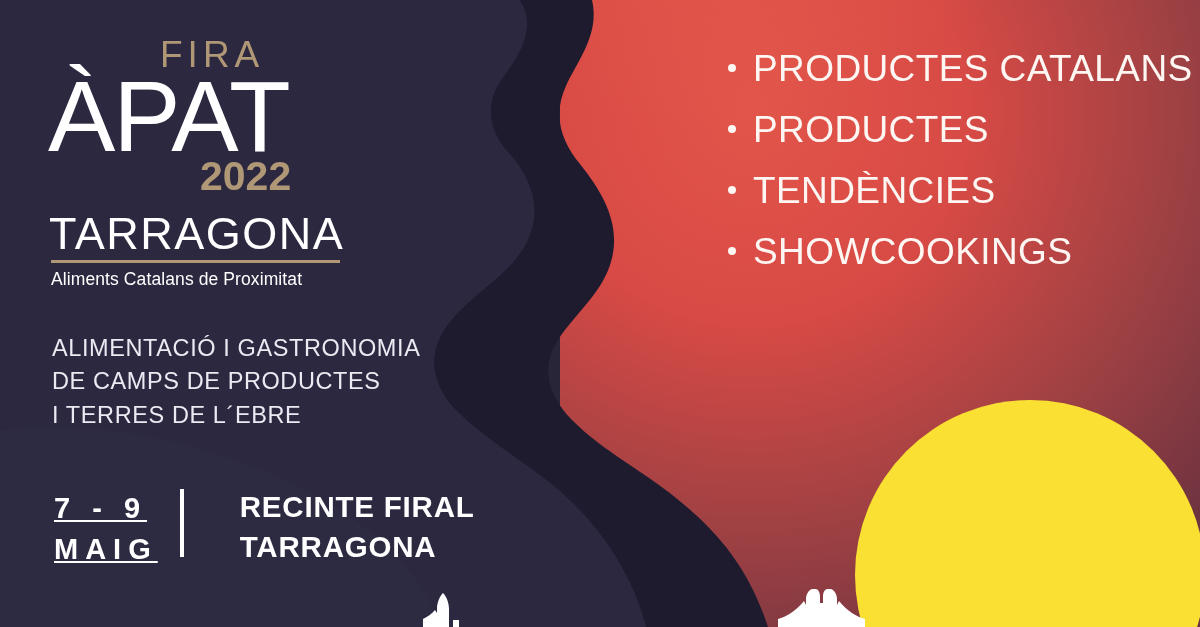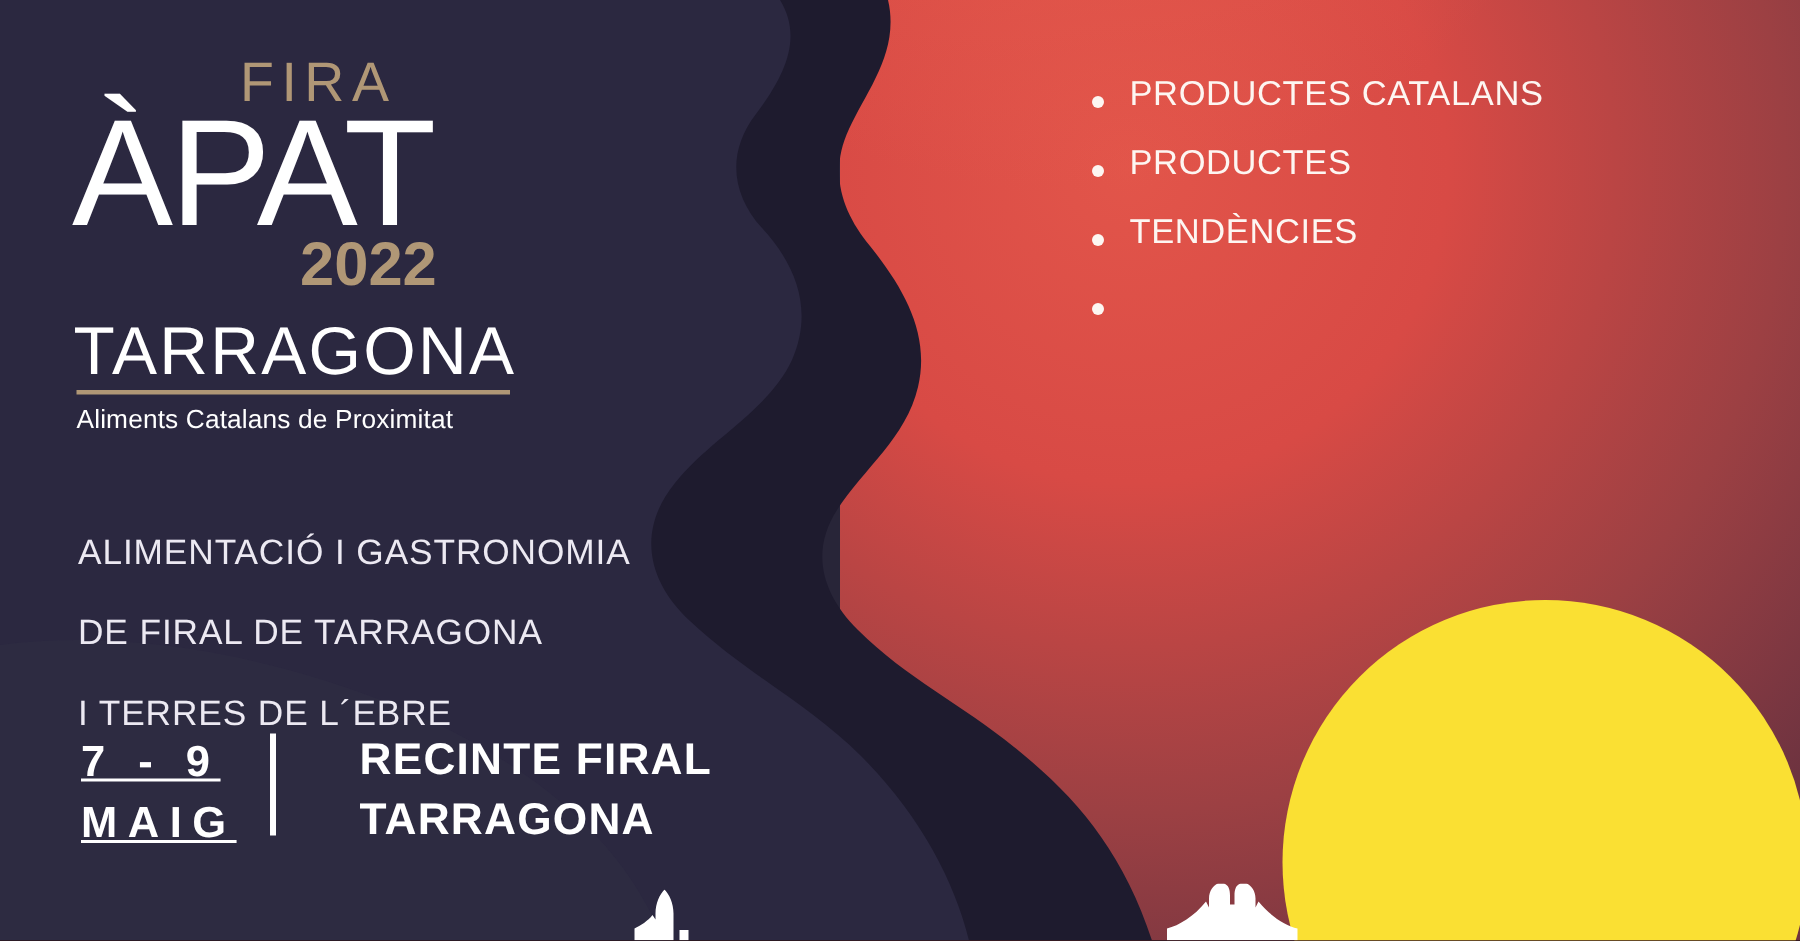--- a/index.html
+++ b/index.html
@@ -98,37 +98,37 @@
     position: absolute;
     left: 52px;
     top: 332px;
     z-index: 5;
     font-size: 23.5px;
     font-weight: 400;
     color: #ece9f2;
     letter-spacing: 0.6px;
     line-height: 1.42;
   }
-  #tagline div { white-space: nowrap; margin-top: 20px; }
+  #tagline div { white-space: nowrap; }
 
   
   #bullets {
     position: absolute;
     left: 726px;
     top: 50px;
     z-index: 5;
     list-style: none;
     margin: 0;
     padding: 0;
   }
   #bullets li {
     position: relative;
     padding-left: 27px;
     margin-bottom: 22px;
-    font-size: 23px;
+    font-size: 37px;
     font-weight: 400;
     color: #fdf6f2;
     letter-spacing: 0.4px;
     line-height: 1.05;
     white-space: nowrap;
   }
   #bullets li .dot {
     position: absolute;
     left: 2px;
     top: 14px;
@@ -238,39 +238,40 @@
     <div id="logo-fira">FIRA</div>
     <div id="logo-apat">ÀPAT</div>
     <div id="logo-year">2022</div>
     <div id="logo-city">TARRAGONA</div>
     <div id="logo-rule"></div>
     <div id="logo-sub">Aliments Catalans de Proximitat</div>
   </div>
 
   <div id="tagline">
     <div>ALIMENTACIÓ I GASTRONOMIA</div>
-    <div>DE FIRAL DE TARRAGONA</div>
+    <div>DE CAMPS DE PRODUCTES</div>
     <div>I TERRES DE L´EBRE</div>
   </div>
 
   <ul id="bullets">
     <li>
       <span class="dot"></span>
       <span>PRODUCTES CATALANS</span>
     </li>
     <li>
       <span class="dot"></span>
       <span>PRODUCTES</span>
     </li>
     <li>
       <span class="dot"></span>
       <span>TENDÈNCIES</span>
     </li>
     <li>
       <span class="dot"></span>
+      <span>SHOWCOOKINGS</span>
     </li>
   </ul>
 
   <div id="info-block">
     <div id="date-col">
       <div>7 - 9</div>
       <div>MAIG</div>
     </div>
     <div id="info-divider"></div>
     <div id="venue-col">

